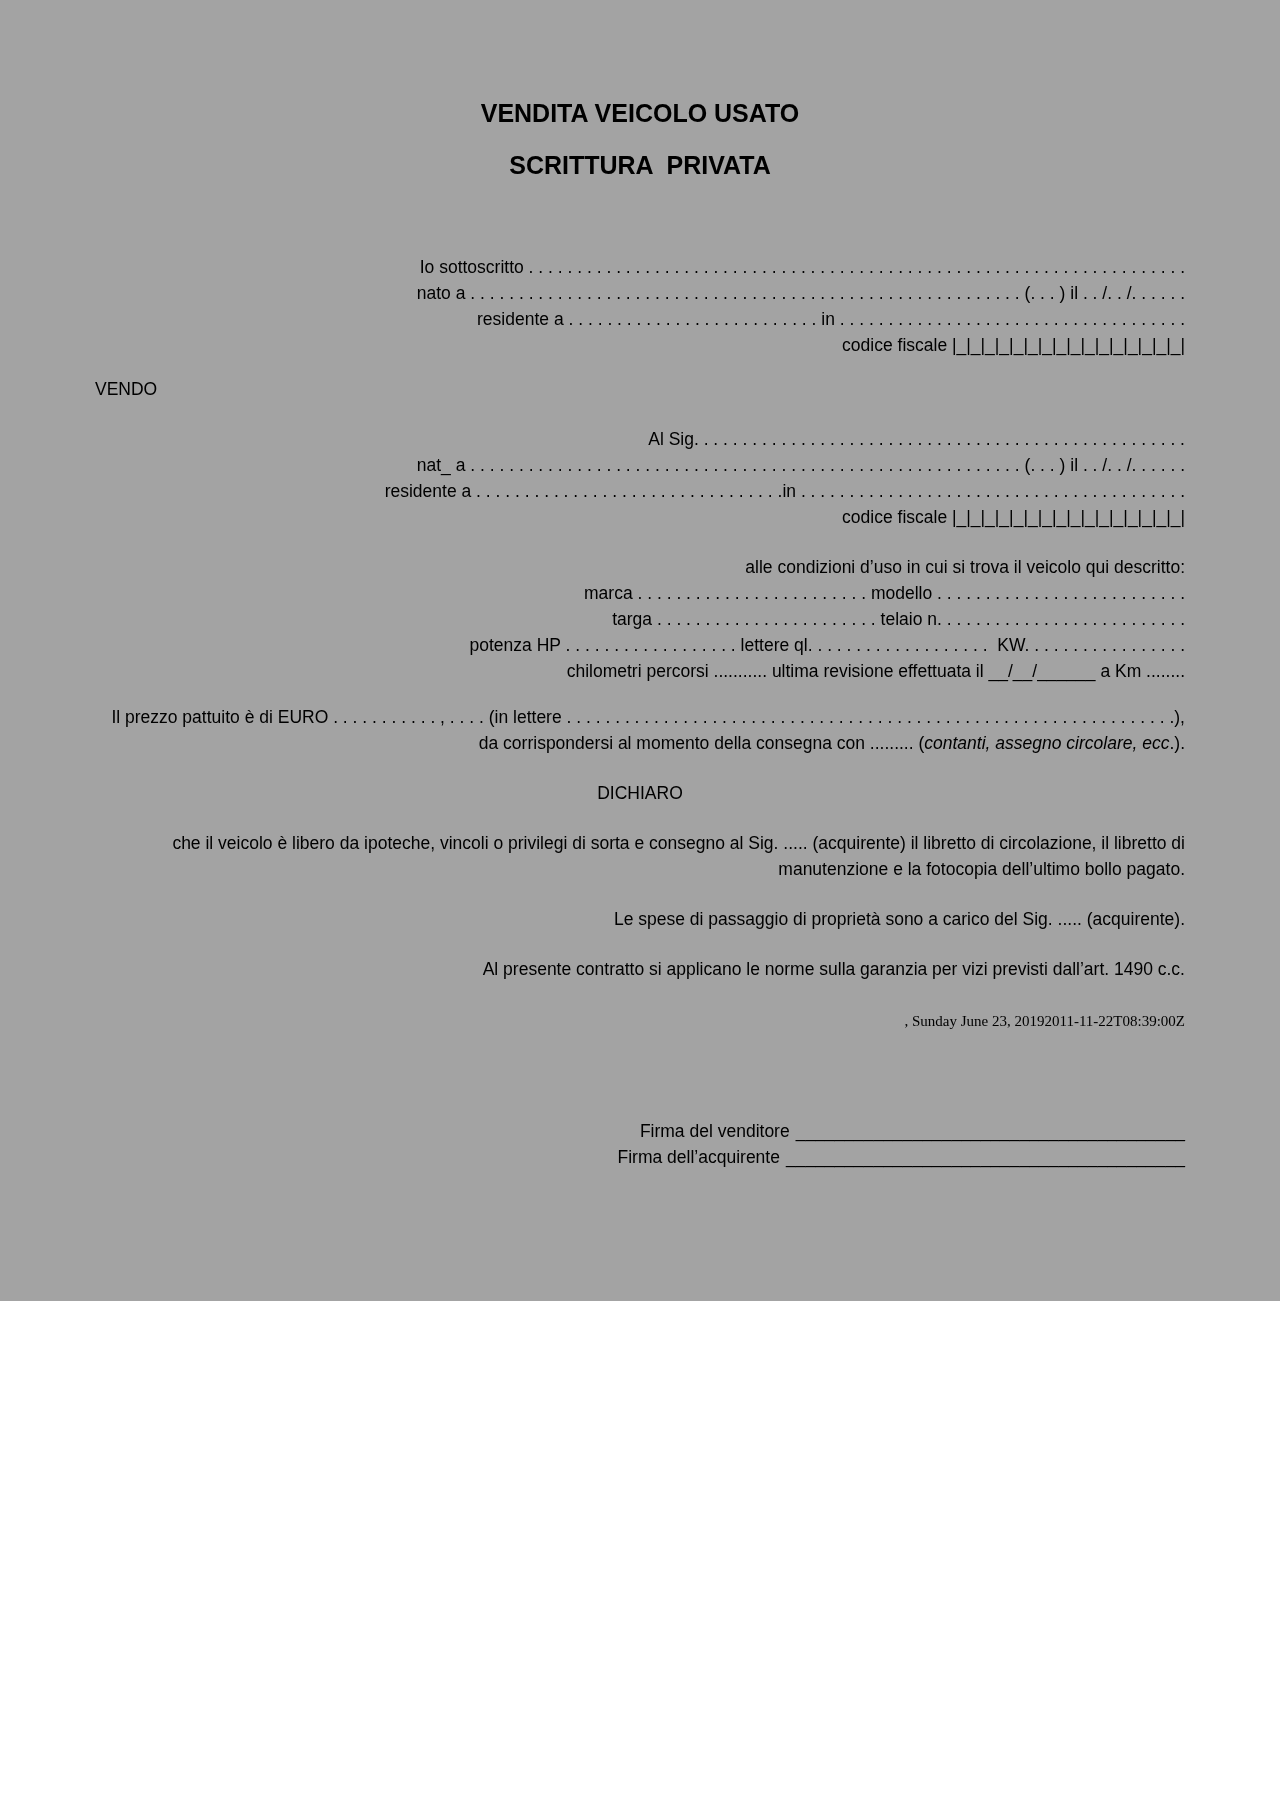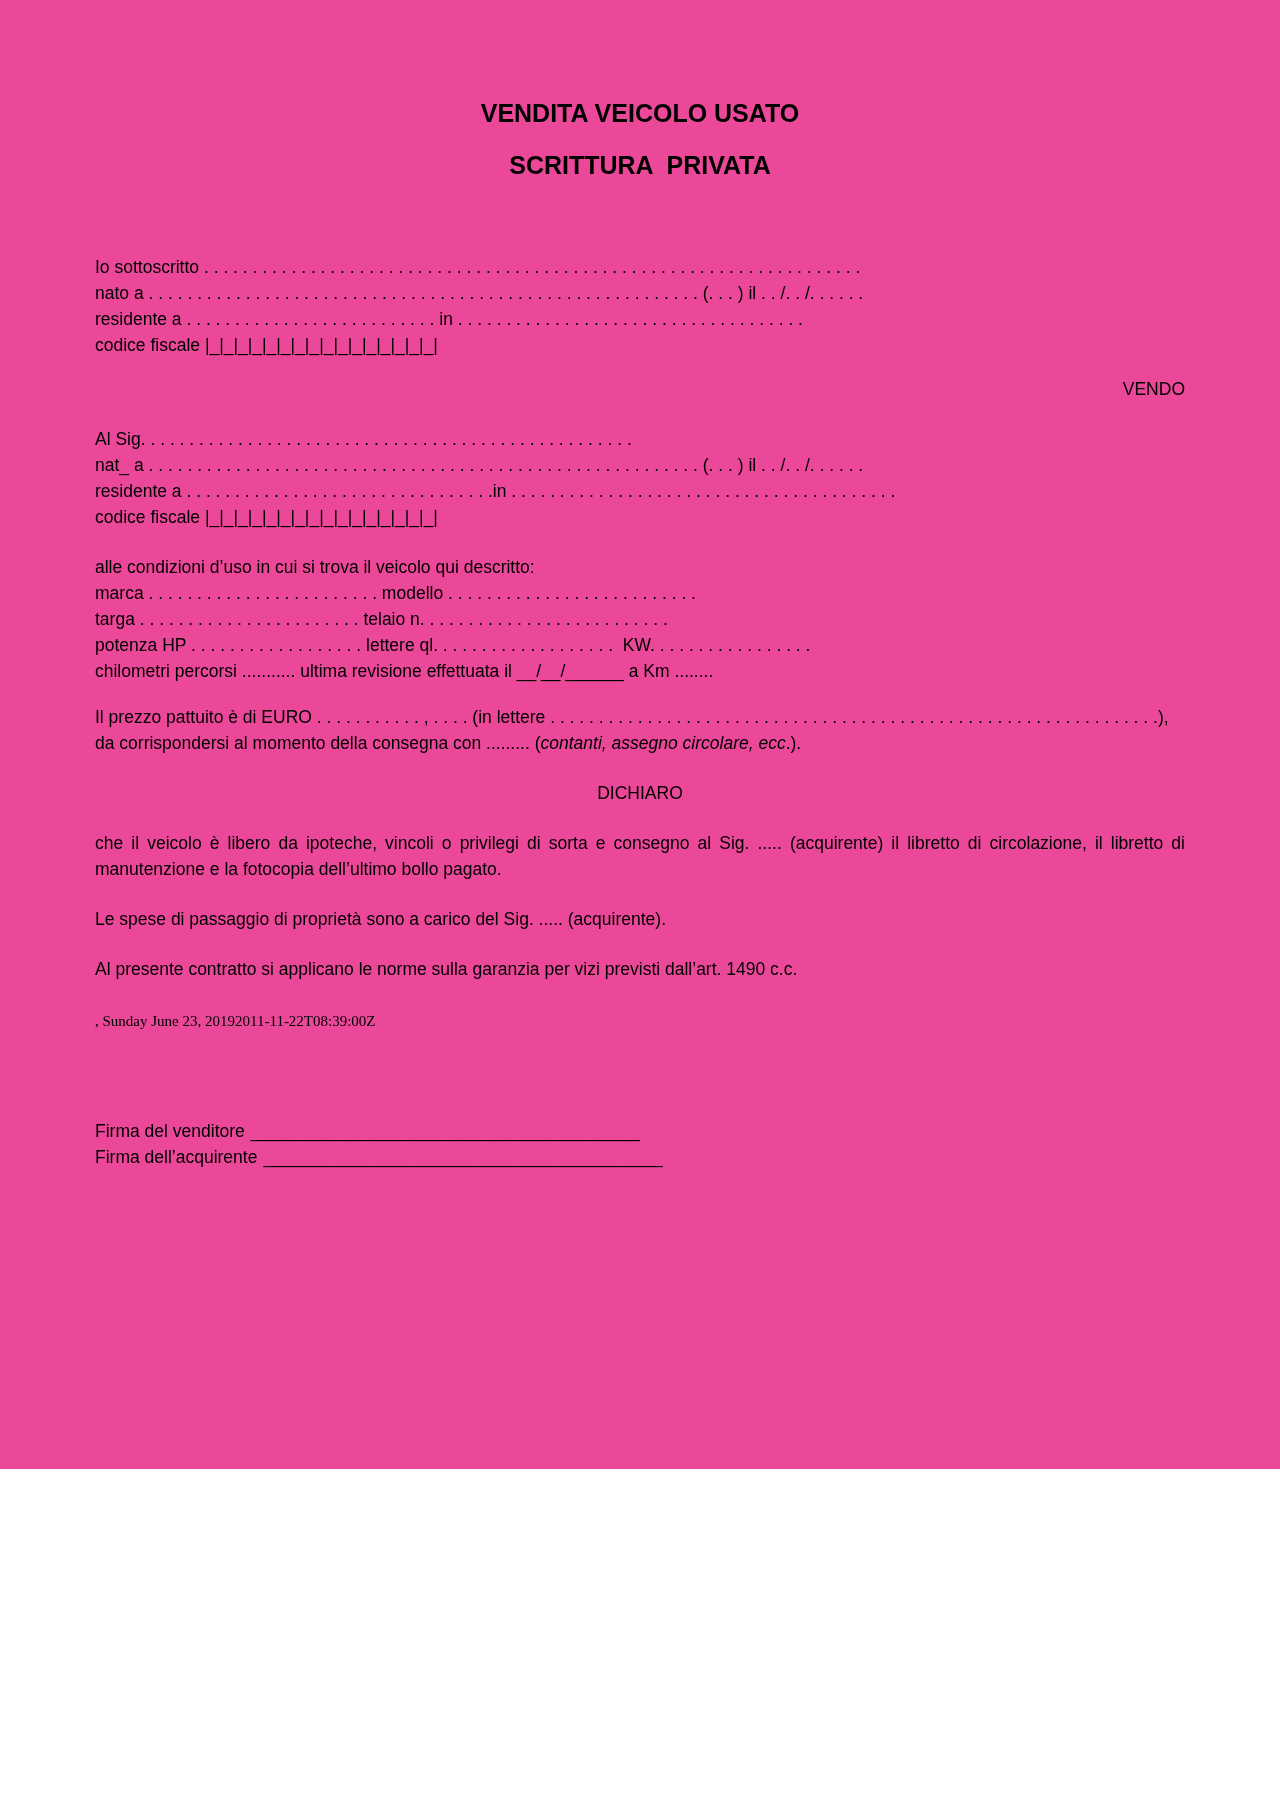--- a/index.html
+++ b/index.html
@@ -1,39 +1,39 @@
 <!DOCTYPE html>
 <html><head>
 <meta charset="utf-8">
 <style>
   * { margin: 0; padding: 0; box-sizing: border-box; }
   html, body { background: #ffffff; }
   .page {
     position: relative;
     width: 1280px;
-    height: 1469px;
+    height: 1301px;
     margin: 0 auto;
-    background: #ec4899;
+    background: #a3a3a3;
     color: #000000;
     font-family: "Liberation Sans", sans-serif;
     font-size: 17.5px;
     padding: 98px 95px 0 95px;
   }
   .title {
     font-size: 25px;
     font-weight: bold;
     text-align: center;
     line-height: 30px;
     font-family: "Liberation Sans", sans-serif;
   }
   .subtitle { margin-top: 22px; white-space: pre-wrap; }
   .line { line-height: 26px; white-space: pre-wrap; }
-  p.block, div.block { line-height: 26px; }
+  p.block, div.block { line-height: 26px; text-align: right; }
   .block-seller   { margin-top: 74px; }
-  .heading-vendo  { margin-top: 18px; text-align: right; line-height: 26px; }
+  .heading-vendo  { margin-top: 18px; text-align: left; line-height: 26px; }
   .block-buyer    { margin-top: 24px; }
   .block-vehicle  { margin-top: 24px; }
   .block-price    { margin-top: 20px; }
   .heading-dichiaro { margin-top: 24px; text-align: center; line-height: 26px; }
   .block-decl1    { margin-top: 24px; text-align: justify; }
   .block-decl2    { margin-top: 24px; }
   .block-decl3    { margin-top: 24px; }
   .block-date     { margin-top: 26px; font-family: "Liberation Serif", serif; font-size: 15px; }
   .block-sig1     { margin-top: 84px; }
   .block-sig2     { }

